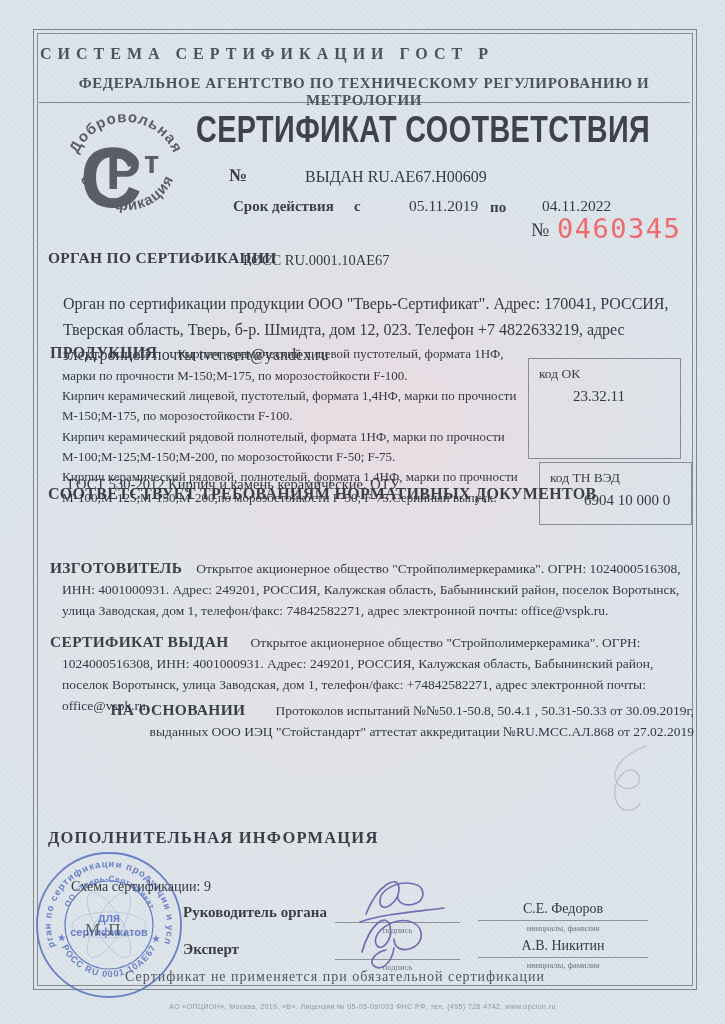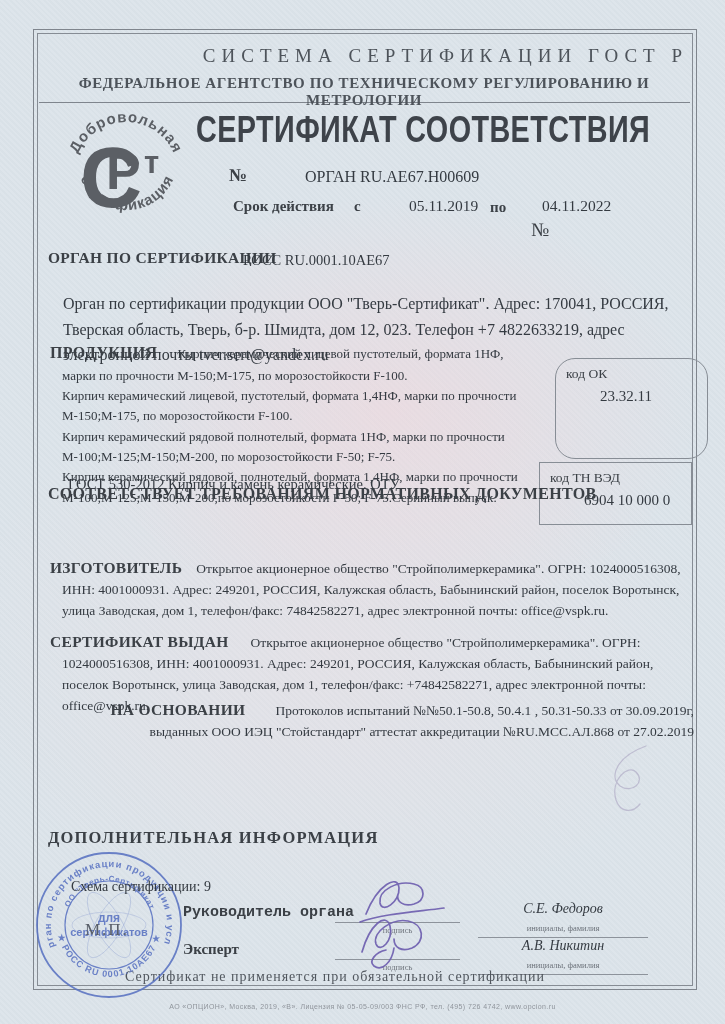--- a/index.html
+++ b/index.html
@@ -11,22 +11,22 @@
       radial-gradient(ellipse 430px 300px at 54% 40%, rgba(243,214,219,0.55), rgba(243,214,219,0) 72%),
       radial-gradient(ellipse 520px 400px at 46% 63%, rgba(240,222,226,0.38), rgba(240,222,226,0) 72%),
       repeating-linear-gradient(45deg, rgba(255,255,255,0.05) 0 2px, rgba(150,160,170,0.04) 2px 4px);
   }
   .abs{position:absolute;}
   
   .frame{position:absolute;left:33px;top:29px;width:662px;height:959px;border:1.5px solid #7f858d;}
   .frame::after{content:"";position:absolute;inset:3px;border:1px solid #868c94;}
   .hdr-sep{position:absolute;left:39px;top:102px;width:651px;border-top:1.5px solid #7f858d;}
   
-  .hdr1{position:absolute;left:40px;top:45px;width:648px;text-align:right;
-    font-weight:normal;font-size:19px;letter-spacing:6px;color:#4d535a;}
+  .hdr1{position:absolute;left:40px;top:45px;width:648px;text-align:left;
+    font-weight:bold;font-size:16px;letter-spacing:6px;color:#4d535a;}
   .hdr2{position:absolute;left:40px;top:75px;width:648px;text-align:center;
     font-weight:bold;font-size:15px;letter-spacing:0.6px;color:#4d535a;}
   
   .logo{position:absolute;left:62px;top:108px;width:128px;height:130px;}
   .logo text{fill:#5b5f65;}
   .logo .arc{font:bold 15px "Liberation Sans",sans-serif;letter-spacing:1px;}
   .logo .mono-c{font:bold 86px "Liberation Sans",sans-serif;}
   .logo .mono-r{font:bold 52px "Liberation Sans",sans-serif;}
   .logo .mono-t{font:bold 31px "Liberation Sans",sans-serif;}
   
@@ -48,21 +48,21 @@
   .body-text{font-size:13.5px;line-height:1.55;}
   .para{position:absolute;font-size:13.5px;line-height:1.55;text-indent:-12px;}
   .para .sec-label{text-indent:0;}
   #org-label{left:48px;top:249px;}
   #org-number{left:243px;top:252px;font-size:14.5px;}
   #org-desc{left:63px;top:291px;width:628px;font-size:16px;line-height:1.6;}
   #products{left:62px;top:341px;width:476px;line-height:1.56;font-size:13px;}
   #products .sec-label{margin-right:20px;font-size:16px;}
   .preline{white-space:pre-line;}
   .code-box{position:absolute;border:1px solid #878d95;}
-  #ok-box{left:555px;top:358px;width:151px;height:99px;border-radius:20px;}
+  #ok-box{left:528px;top:358px;width:151px;height:99px;}
   #tnved-box{left:539px;top:462px;width:151px;height:61px;}
   .code-label{margin:7px 0 0 10px;font-size:13.5px;color:#3b4046;}
   .code-value{margin:6px 0 0 44px;font-size:15px;}
   #tnved-box .code-value{}
   #standards-label{left:48px;top:449px;font-size:16px;white-space:nowrap;margin-top:36px;}
   #standards-text{left:68px;top:476px;font-size:14.5px;}
   #manufacturer{left:62px;top:556px;width:632px;}
   #manufacturer .sec-label{margin-right:14px;}
   #issued{left:62px;top:630px;width:632px;}
   #issued .sec-label{margin-right:22px;}
@@ -74,30 +74,30 @@
   .stamp{position:absolute;left:20px;top:836px;width:178px;height:178px;opacity:0.88;z-index:2;}
   .stamp text{fill:var(--stamp-blue,#5a73c2);}
   .stamp .ring{font:bold 9.5px "Liberation Sans",sans-serif;letter-spacing:1px;}
   .stamp .ring2{font:bold 8px "Liberation Sans",sans-serif;letter-spacing:0.5px;}
   .stamp .ringb{font:bold 9px "Liberation Sans",sans-serif;letter-spacing:1px;}
   .stamp .ctr1{font:bold 12px "Liberation Sans",sans-serif;}
   .stamp .ctr2{font:bold 11px "Liberation Sans",sans-serif;}
   #mp-text{left:85px;top:920px;font-size:17px;letter-spacing:2px;color:#595f69;z-index:3;}
   
   .role{position:absolute;font-weight:bold;font-size:15px;color:#3b4046;}
-  #head-role{left:183px;top:904px;font-family:Liberation Mono, monospace;}
+  #head-role{left:183px;top:904px;}
   #expert-role{left:183px;top:941px;}
   .sigline{position:absolute;border-bottom:1px solid #8d939b;height:18px;}
   #head-sigline{left:335px;top:904px;width:125px;}
   #expert-sigline{left:335px;top:941px;width:125px;}
   .sig-caption{position:absolute;font-size:8.5px;color:#6d737b;text-align:center;}
   #head-sign-caption{left:335px;top:925px;width:125px;}
   #expert-sign-caption{left:335px;top:962px;width:125px;}
   .name-block{position:absolute;width:170px;text-align:center;font-size:14px;
-    border-bottom:1px solid #8d939b;padding-bottom:20px;font-style:italic;}
+    border-bottom:1px solid #8d939b;padding-bottom:3px;}
   #head-name{left:478px;top:901px;}
   #expert-name{left:478px;top:938px;}
   .name-caption{position:absolute;font-size:8.5px;color:#6d737b;text-align:center;width:170px;}
   #head-name-caption{left:478px;top:923px;}
   #expert-name-caption{left:478px;top:960px;}
   .sig-ink{position:absolute;z-index:4;}
   .sig-ink path{stroke:var(--ink-purple,#6c5cae);stroke-width:1.7;fill:none;
     stroke-linecap:round;stroke-linejoin:round;opacity:0.9;}
   #head-sig{left:352px;top:870px;width:112px;height:60px;}
   #expert-sig{left:350px;top:906px;width:118px;height:68px;}
@@ -128,29 +128,30 @@
     <text class="arc" text-anchor="middle"><textPath href="#logo-arc-top" startOffset="50%">Добровольная</textPath></text>
     <text class="arc" text-anchor="middle"><textPath href="#logo-arc-bot" startOffset="50%">сертификация</textPath></text>
     <text class="mono-c" x="18" y="99">С</text>
     <text class="mono-r" x="44" y="81">Р</text>
     <text class="mono-t" x="82" y="65">т</text>
   </svg>
 
   <div class="cert-title">СЕРТИФИКАТ СООТВЕТСТВИЯ</div>
 
   <span class="abs no-label">№</span>
-  <span class="abs no-value">ОРГАН RU.АЕ67.Н00609</span>
+  <span class="abs no-value">ВЫДАН RU.АЕ67.Н00609</span>
 
   <span class="abs val-label">Срок действия</span>
   <span class="abs val-c">с</span>
   <span class="abs val-from">05.11.2019</span>
   <span class="abs val-po">по</span>
   <span class="abs val-to">04.11.2022</span>
 
   <span class="abs blank-label">№</span>
+  <span class="abs blank-value">0460345</span>
 
   <span class="abs sec-label" id="org-label">ОРГАН ПО СЕРТИФИКАЦИИ</span>
   <span class="abs" id="org-number">РОСС RU.0001.10АЕ67</span>
   <div class="abs body-text" id="org-desc">Орган по сертификации продукции ООО "Тверь-Сертификат". Адрес: 170041, РОССИЯ, Тверская область, Тверь, б-р. Шмидта, дом 12, 023. Телефон +7 4822633219, адрес электронной почты tver.sert@yandex.ru</div>
 
   <div class="para" id="products">
     <span class="sec-label">ПРОДУКЦИЯ</span><span class="preline">Кирпич керамический лицевой пустотелый, формата 1НФ, марки по прочности М-150;М-175, по морозостойкости F-100.
 Кирпич керамический лицевой, пустотелый, формата 1,4НФ, марки по прочности М-150;М-175, по морозостойкости F-100.
 Кирпич керамический рядовой полнотелый, формата 1НФ, марки по прочности М-100;М-125;М-150;М-200, по морозостойкости F-50; F-75.
 Кирпич керамический рядовой, полнотелый, формата 1,4НФ, марки по прочности М-100;М-125;М-150;М-200,по морозостойкости F-50; F-75.Серийный выпуск.</span>

